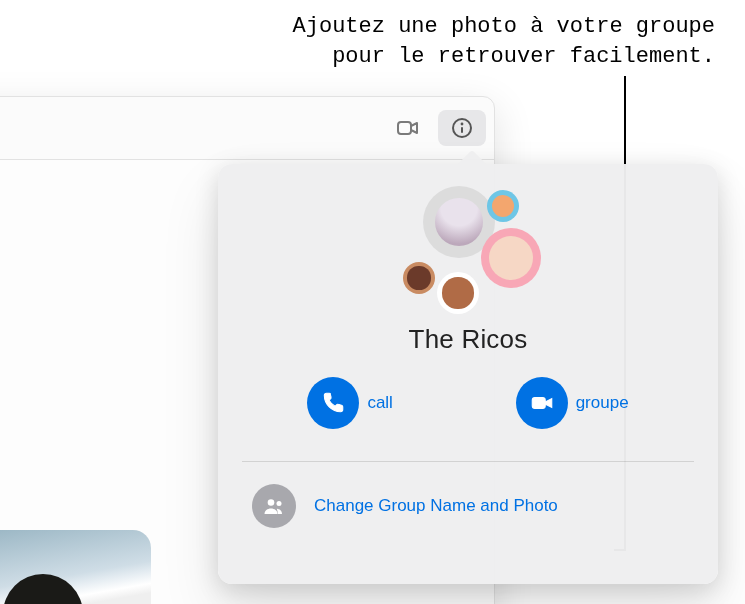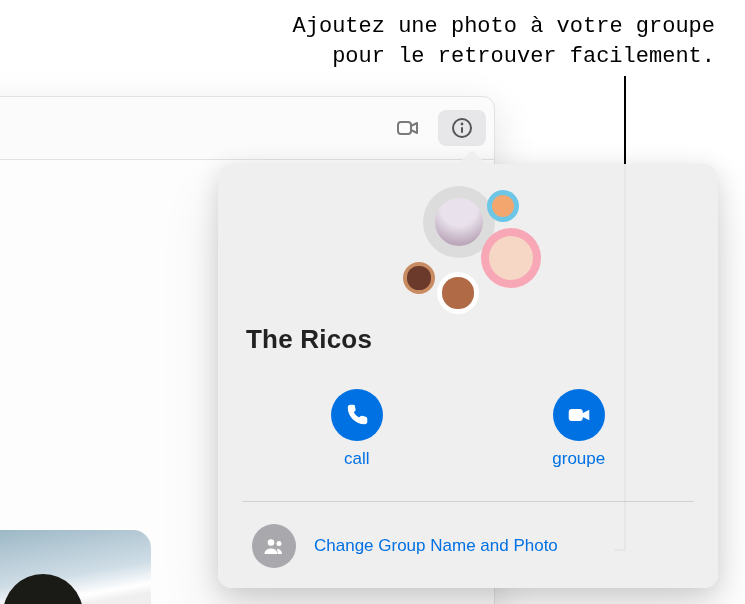--- a/index.html
+++ b/index.html
@@ -158,35 +158,35 @@
     .a3 { left: 108px; top: 42px; background:#f8a7b6; }
     .a3 .face { background:#f6d7c5; width:74%; height:74%; }
 
     .a4 { left: 30px; top: 76px; background:#c98b62; }
     .a4 .face { background:#6b3a2a; width:72%; height:72%; }
 
     .a5 { left: 64px; top: 86px; background:#fff; }
     .a5 .face { background:#b06b46; width:74%; height:74%; }
 
     .group-name {
-      text-align: left;
+      text-align: center;
       font-size: 26px;
-      font-weight: 700;
+      font-weight: 400;
       color: #222;
-      margin-bottom: 34px;
+      margin-bottom: 22px;
       letter-spacing: .2px;
     }
 
     .actions-row {
       display: flex;
       justify-content: space-around;
       margin-bottom: 32px;
     }
     .action {
-      display:flex; flex-direction:column; align-items:center; gap:8px;
+      display:flex; flex-direction:row; align-items:center; gap:8px;
       color:#0071e3; font-size:17px; cursor:pointer;
     }
     .action .circ {
       width:52px; height:52px; border-radius:50%;
       background:#0071e3; display:flex; align-items:center; justify-content:center;
     }
     .action .circ svg { width:26px; height:26px; fill:#fff; stroke:#fff; }
 
     .pv-divider { height:1px; background: rgba(0,0,0,0.12); margin: 0 -4px 14px -4px; }
 

